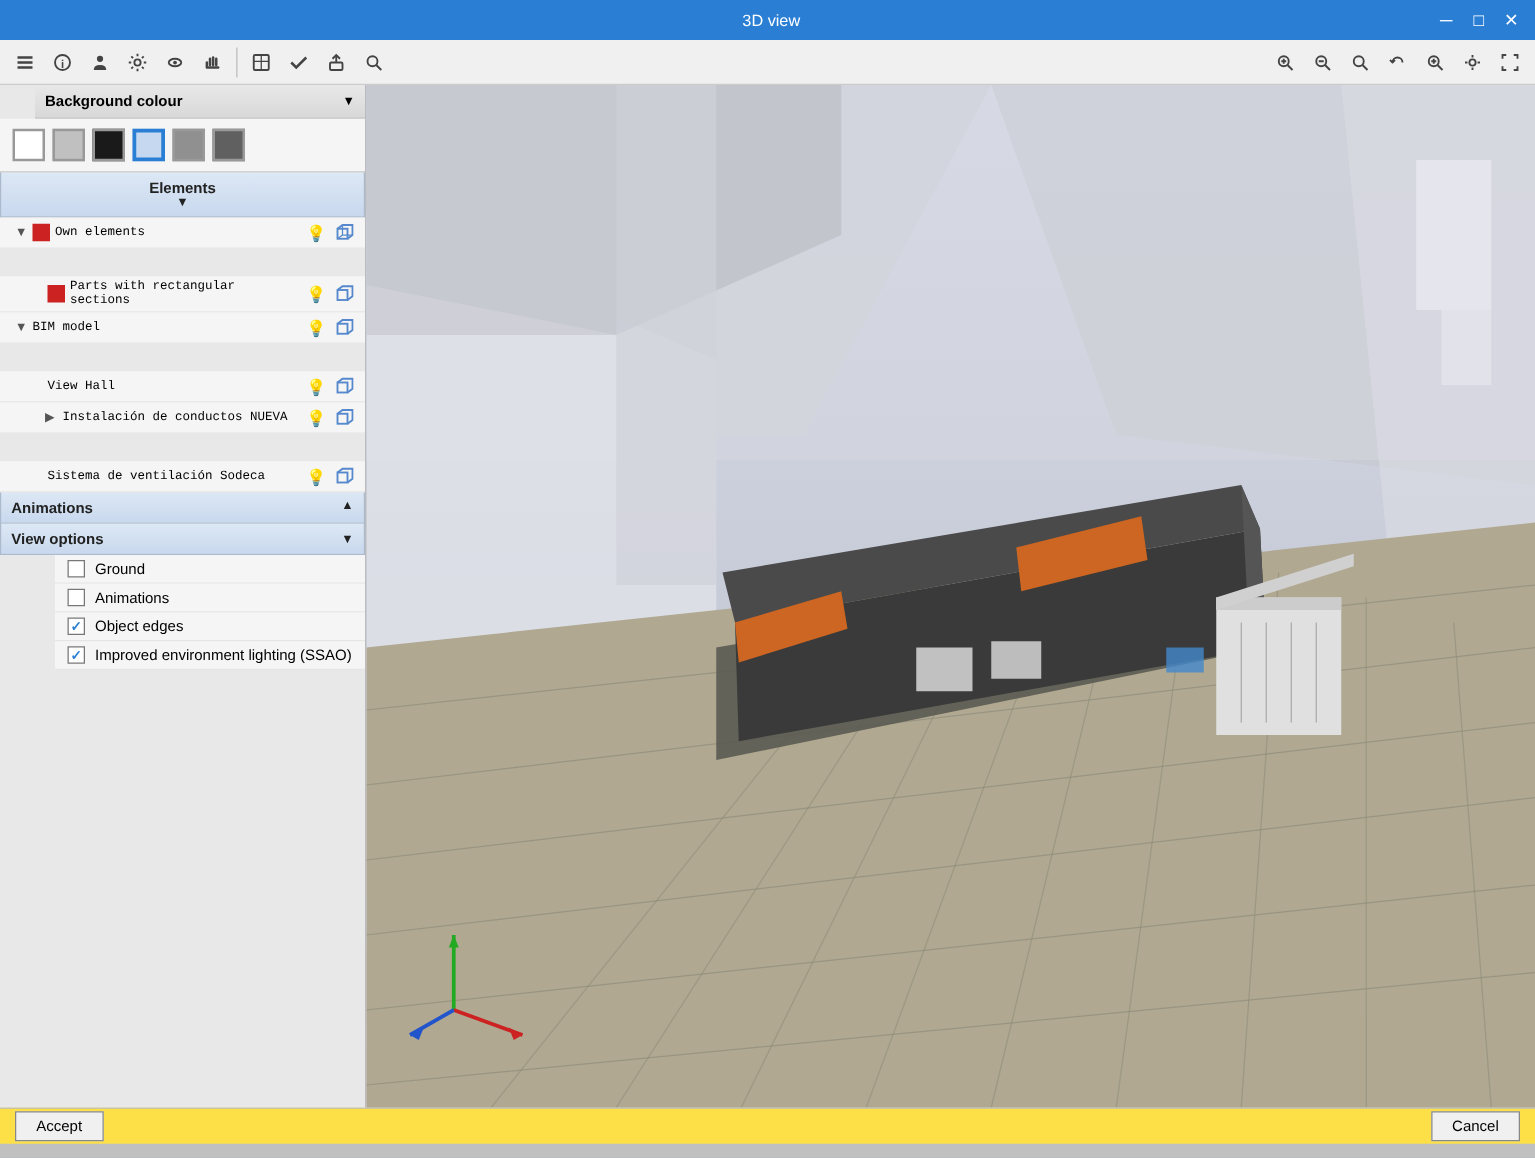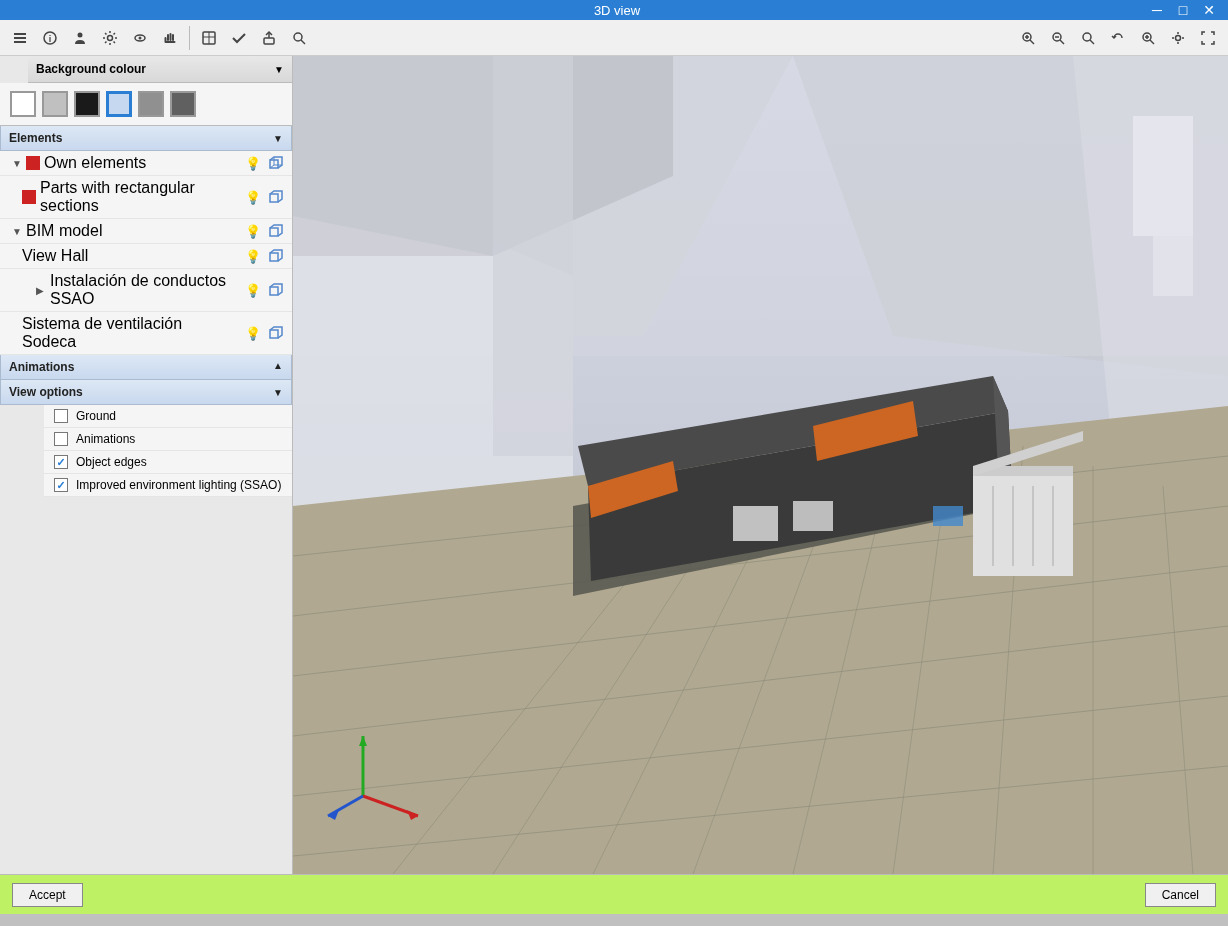--- a/index.html
+++ b/index.html
@@ -8,21 +8,21 @@
       height: 926px;
       background: #c0c0c0;
       font-family: 'Segoe UI', Tahoma, Geneva, Verdana, sans-serif;
       font-size: 12px;
       overflow: hidden;
     }
 
     
     #title-bar {
       background: #2a7fd4;
-      height: 20px;
+      height: 32px;
       display: flex;
       align-items: center;
       justify-content: space-between;
       padding: 0 8px;
       color: white;
     }
     #title-bar .title {
       flex: 1;
       text-align: center;
       font-size: 13px;
@@ -135,49 +135,51 @@
       background: linear-gradient(to bottom, #dde8f5, #c8d8ee);
       border: 1px solid #aabbd0;
       border-top: none;
       padding: 5px 8px;
       display: flex;
       align-items: center;
       justify-content: space-between;
       cursor: pointer;
       font-weight: 600;
       color: #222;
+      flex-direction: column;
     }
 
     .tree-item {
       padding: 3px 8px 3px 12px;
       display: flex;
       align-items: center;
       gap: 4px;
       cursor: pointer;
       background: #f5f5f5;
       border-bottom: 1px solid #e5e5e5;
     }
     .tree-item.level1 { padding-left: 12px; }
-    .tree-item.level2 { padding-left: 8px; }
+    .tree-item.level2 { padding-left: 24px; margin-top: 22px; }
     .tree-item.level3 { padding-left: 36px; }
 
     .tree-arrow {
       font-size: 10px;
       color: #555;
       width: 10px;
     }
     .red-square {
       width: 14px;
       height: 14px;
       background: #cc2222;
       flex-shrink: 0;
     }
     .item-label {
       flex: 1;
-      font-size: 16px;
+      font-size: 10px;
+      font-family: Liberation Mono, monospace;
     }
     .eye-icon, .cube-icon {
       width: 18px;
       height: 18px;
       display: flex;
       align-items: center;
       justify-content: center;
       font-size: 13px;
       color: #888;
       cursor: pointer;
@@ -244,22 +246,22 @@
     
     #viewport {
       flex: 1;
       position: relative;
       overflow: hidden;
       background: #b8b8c8;
     }
 
     
     #bottom-bar {
-      height: 40px;
-      background: #bef264;
+      height: 29px;
+      background: #fde047;
       border-top: 1px solid #bbb;
       display: flex;
       align-items: center;
       justify-content: space-between;
       padding: 0 12px;
     }
     .bottom-btn {
       padding: 4px 16px;
       background: #f0f0f0;
       border: 1px solid #888;
@@ -486,21 +488,21 @@
         <span class="cube-icon">
           <svg width="16" height="16" viewBox="0 0 16 16">
               <rect x="3" y="5" width="8" height="8" fill="none" stroke="#5588cc" stroke-width="1.5"></rect>
               <polyline points="3,5 7,2 15,2 15,10 11,13" fill="none" stroke="#5588cc" stroke-width="1.5"></polyline>
             </svg>
         </span>
       </div>
 
       <div class="tree-item level3">
         <span class="tree-arrow">▶</span>
-        <span class="item-label">Instalación de conductos SSAO</span>
+        <span class="item-label">Instalación de conductos NUEVA</span>
         <span class="eye-icon">💡</span>
         <span class="cube-icon">
           <svg width="16" height="16" viewBox="0 0 16 16">
               <rect x="3" y="5" width="8" height="8" fill="none" stroke="#5588cc" stroke-width="1.5"></rect>
               <polyline points="3,5 7,2 15,2 15,10 11,13" fill="none" stroke="#5588cc" stroke-width="1.5"></polyline>
             </svg>
         </span>
       </div>
 
       <div class="tree-item level2">

